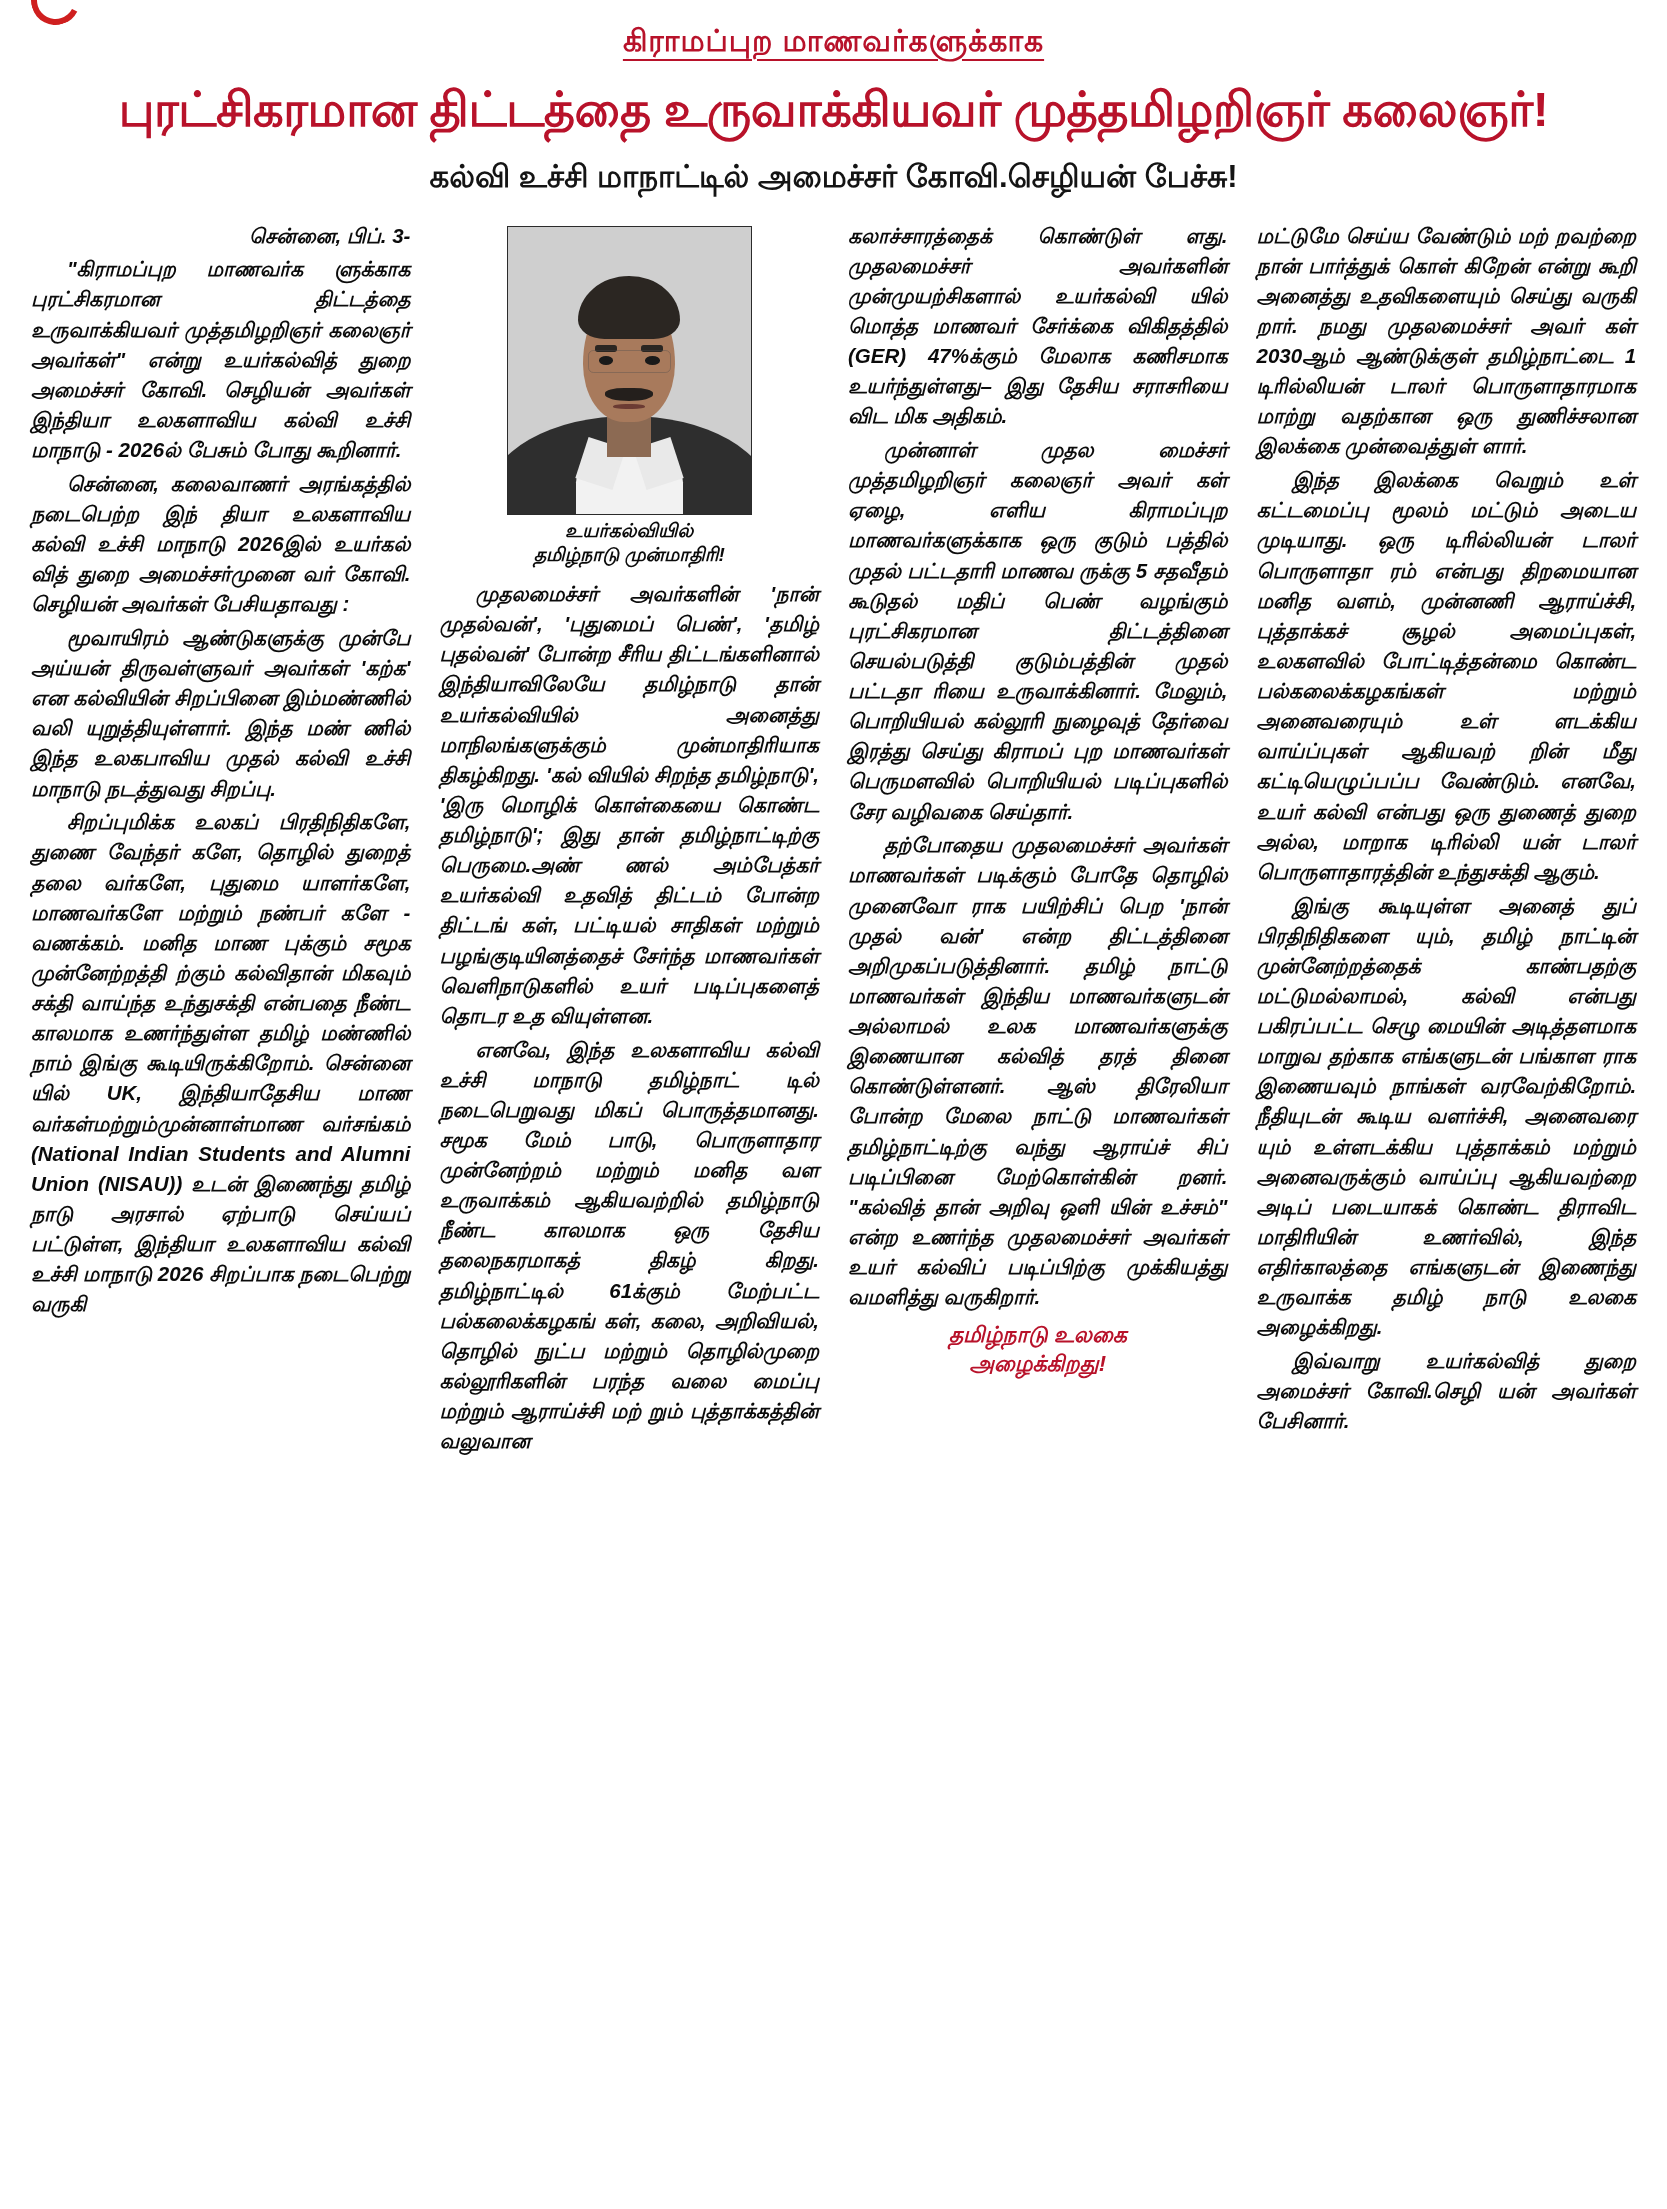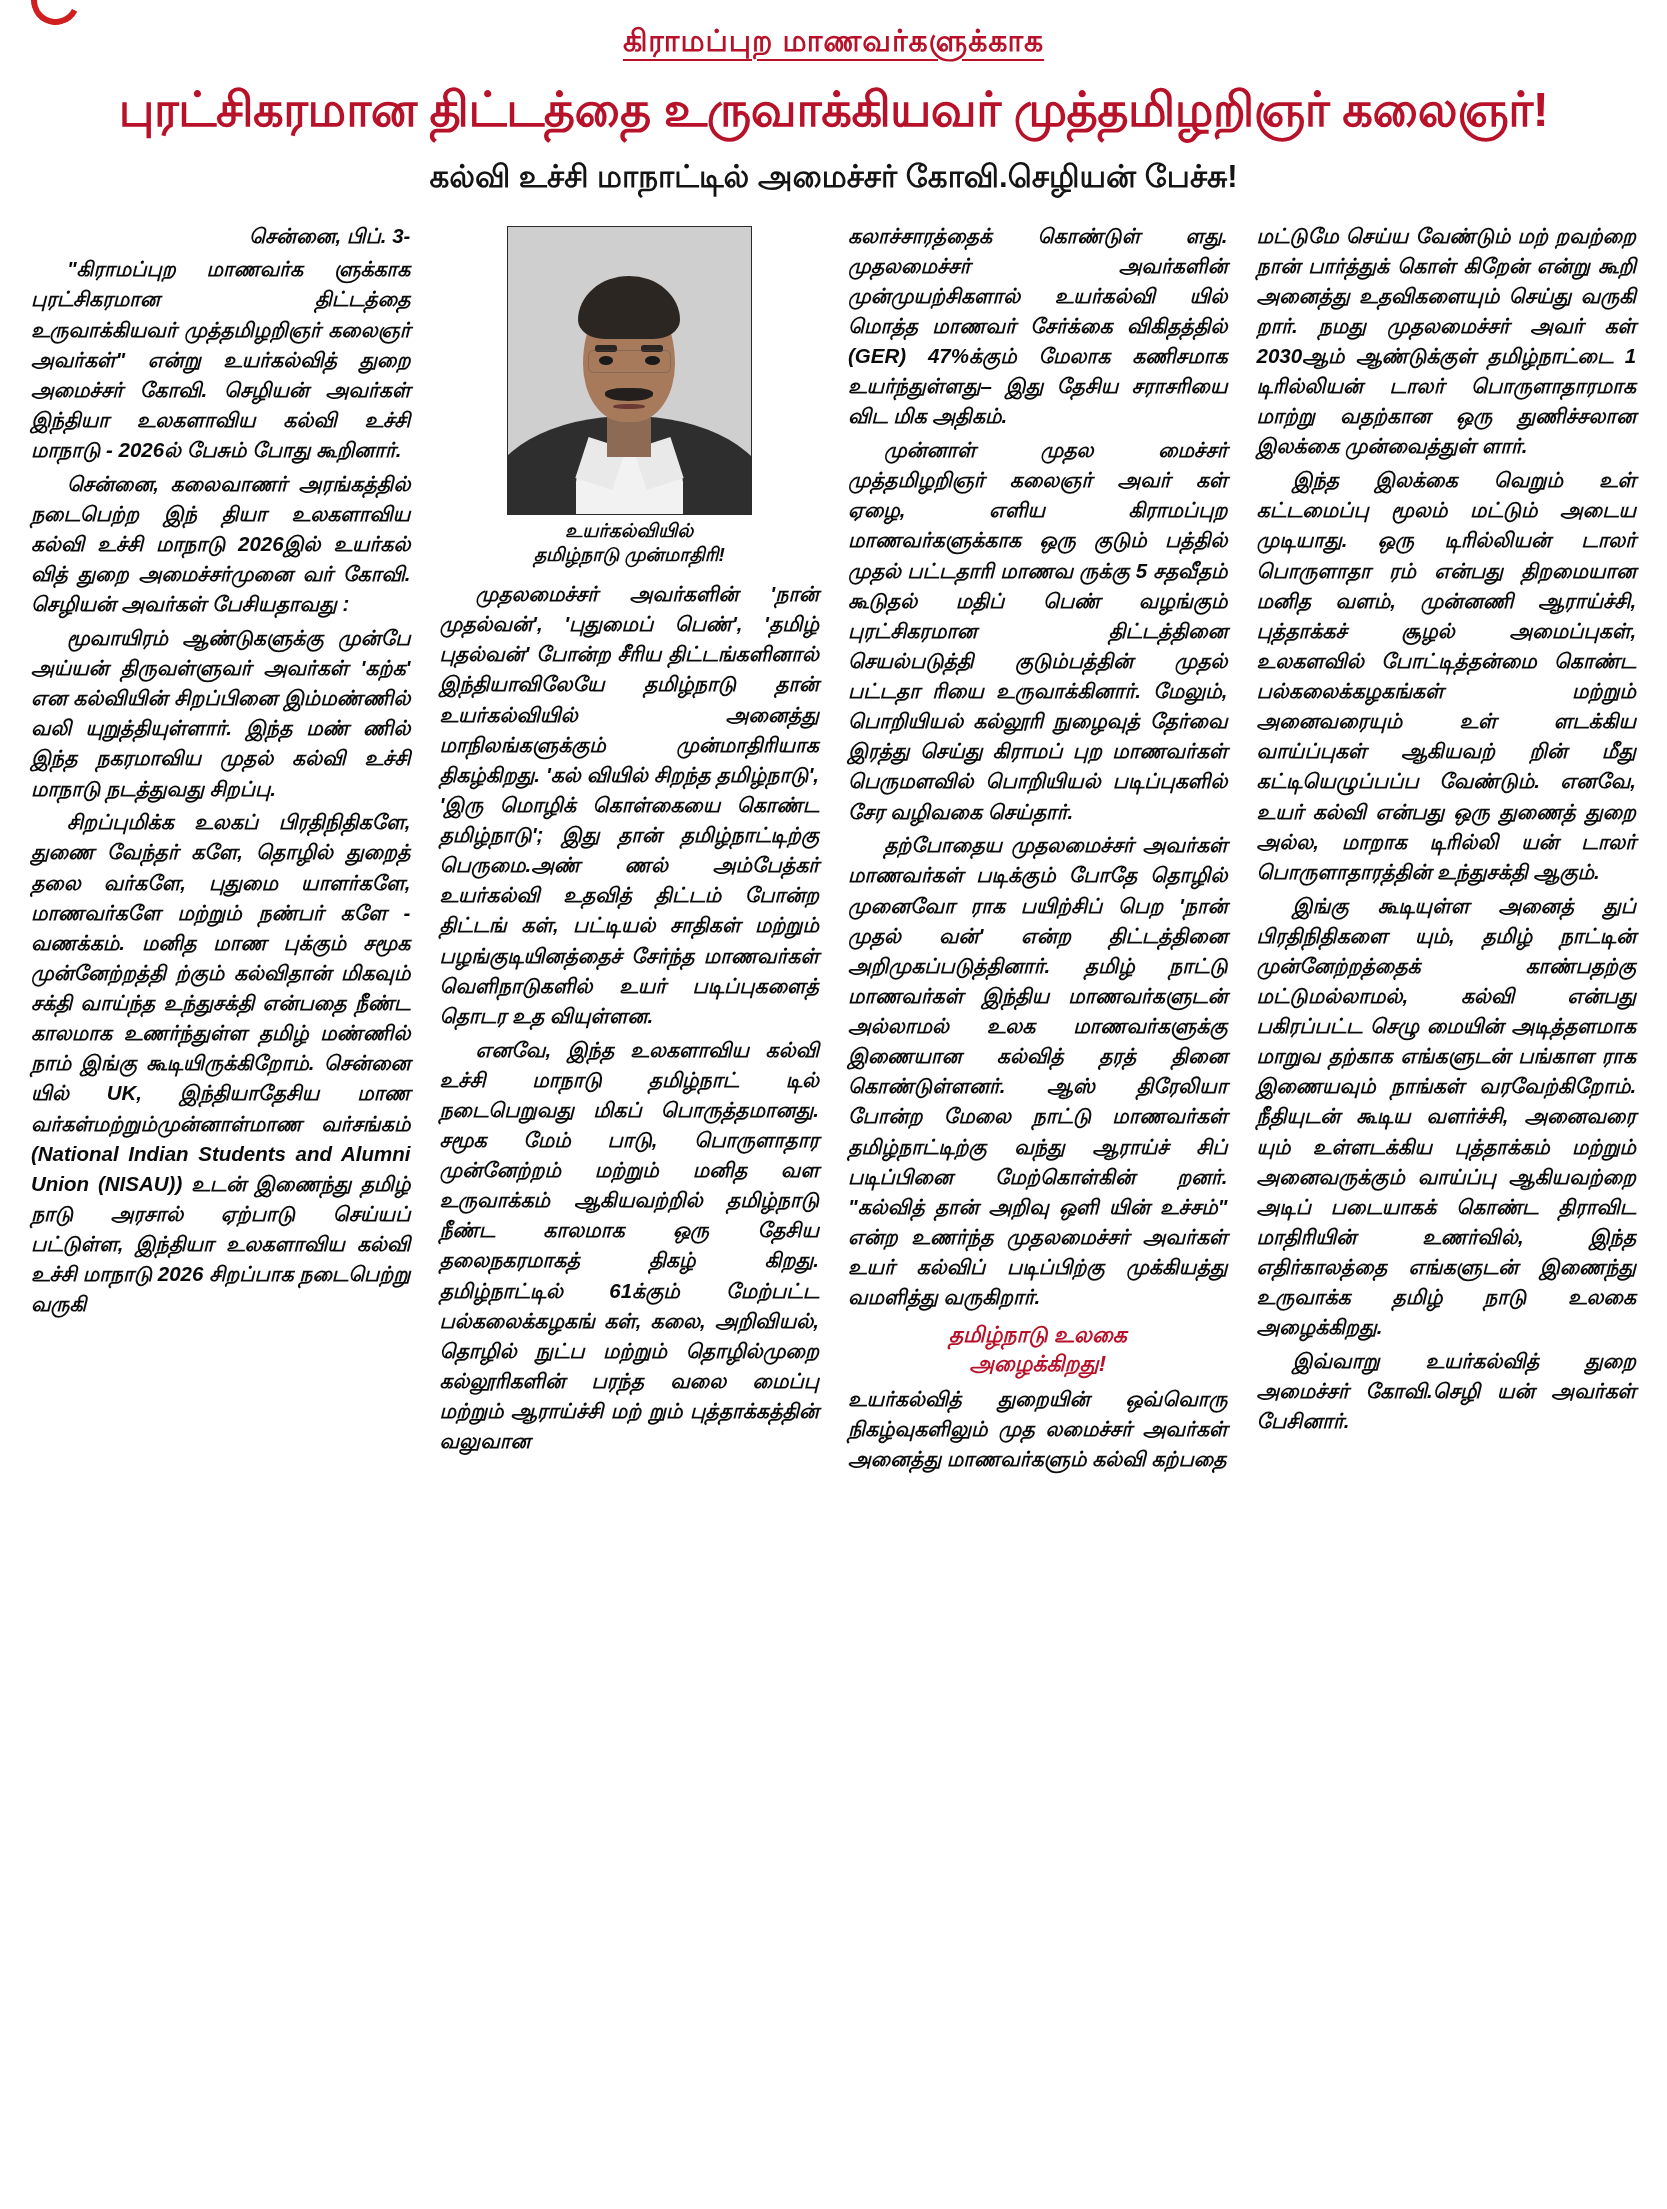--- a/index.html
+++ b/index.html
@@ -183,21 +183,21 @@
   <div class="kicker">கிராமப்புற  மாணவர்களுக்காக</div>
   <h1 class="headline">புரட்சிகரமான திட்டத்தை உருவாக்கியவர் முத்தமிழறிஞர் கலைஞர்!</h1>
   <div class="subhead">கல்வி உச்சி மாநாட்டில் அமைச்சர் கோவி.செழியன் பேச்சு!</div>
 
   <div class="columns">
 
     <div class="col">
       <p class="dateline noindent">சென்னை, பிப். 3-</p>
       <p>"கிராமப்புற மாணவர்க ளுக்காக புரட்சிகரமான திட்டத்தை உருவாக்கியவர் முத்தமிழறிஞர் கலைஞர் அவர்கள்" என்று உயர்கல்வித் துறை அமைச்சர் கோவி. செழியன் அவர்கள் இந்தியா உலகளாவிய கல்வி உச்சி மாநாடு - 2026ல் பேசும் போது கூறினார்.</p>
       <p>சென்னை, கலைவாணர் அரங்கத்தில் நடைபெற்ற இந் தியா உலகளாவிய கல்வி உச்சி மாநாடு 2026இல் உயர்கல் வித் துறை அமைச்சர்முனை வர் கோவி. செழியன் அவர்கள் பேசியதாவது :</p>
-      <p>மூவாயிரம் ஆண்டுகளுக்கு முன்பே அய்யன் திருவள்ளுவர் அவர்கள் 'கற்க' என கல்வியின் சிறப்பினை இம்மண்ணில் வலி யுறுத்தியுள்ளார். இந்த மண் ணில் இந்த நகரமாவிய முதல் கல்வி உச்சி மாநாடு நடத்துவது சிறப்பு.</p>
+      <p>மூவாயிரம் ஆண்டுகளுக்கு முன்பே அய்யன் திருவள்ளுவர் அவர்கள் 'கற்க' என கல்வியின் சிறப்பினை இம்மண்ணில் வலி யுறுத்தியுள்ளார். இந்த மண் ணில் இந்த உலகபாவிய முதல் கல்வி உச்சி மாநாடு நடத்துவது சிறப்பு.</p>
       <p>சிறப்புமிக்க உலகப் பிரதிநிதிகளே, துணை வேந்தர் களே, தொழில் துறைத் தலை வர்களே, புதுமை யாளர்களே, மாணவர்களே மற்றும் நண்பர் களே - வணக்கம். மனித மாண புக்கும் சமூக முன்னேற்றத்தி ற்கும் கல்விதான் மிகவும் சக்தி வாய்ந்த உந்துசக்தி என்பதை நீண்ட காலமாக உணர்ந்துள்ள தமிழ் மண்ணில் நாம் இங்கு கூடியிருக்கிறோம். சென்னை யில் UK, இந்தியாதேசிய மாண வர்கள்மற்றும்முன்னாள்மாண வர்சங்கம் (National Indian Students and Alumni Union (NISAU)) உடன் இணைந்து தமிழ் நாடு அரசால் ஏற்பாடு செய்யப் பட்டுள்ள, இந்தியா உலகளாவிய கல்வி உச்சி மாநாடு 2026 சிறப்பாக நடைபெற்று வருகி</p>
     </div>
 
     <div class="col">
       <div class="photo-wrap">
         <div class="photo">
           <div class="ph-bg"></div>
           <div class="ph-shoulders"></div>
           <div class="ph-shirt"></div>
           <div class="ph-collar-l"></div>
@@ -224,21 +224,20 @@
 
     <div class="col">
       <p class="noindent">கலாச்சாரத்தைக் கொண்டுள் ளது. முதலமைச்சர் அவர்களின் முன்முயற்சிகளால் உயர்கல்வி யில் மொத்த மாணவர் சேர்க்கை விகிதத்தில் (GER) 47%க்கும் மேலாக கணிசமாக உயர்ந்துள்ளது– இது தேசிய சராசரியை விட மிக அதிகம்.</p>
       <p>முன்னாள் முதல மைச்சர் முத்தமிழறிஞர் கலைஞர் அவர் கள் ஏழை, எளிய கிராமப்புற மாணவர்களுக்காக ஒரு குடும் பத்தில் முதல் பட்டதாரி மாணவ ருக்கு 5 சதவீதம் கூடுதல் மதிப் பெண் வழங்கும் புரட்சிகரமான திட்டத்தினை செயல்படுத்தி குடும்பத்தின் முதல் பட்டதா ரியை உருவாக்கினார். மேலும், பொறியியல் கல்லூரி நுழைவுத் தேர்வை இரத்து செய்து கிராமப் புற மாணவர்கள் பெருமளவில் பொறியியல் படிப்புகளில் சேர வழிவகை செய்தார்.</p>
       <p>தற்போதைய முதலமைச்சர் அவர்கள் மாணவர்கள் படிக்கும் போதே தொழில் முனைவோ ராக பயிற்சிப் பெற 'நான் முதல் வன்' என்ற திட்டத்தினை அறிமுகப்படுத்தினார். தமிழ் நாட்டு மாணவர்கள் இந்திய மாணவர்களுடன் அல்லாமல் உலக மாணவர்களுக்கு இணையான கல்வித் தரத் தினை கொண்டுள்ளனர். ஆஸ் திரேலியா போன்ற மேலை நாட்டு மாணவர்கள் தமிழ்நாட்டிற்கு வந்து ஆராய்ச் சிப் படிப்பினை மேற்கொள்கின் றனர். "கல்வித் தான் அறிவு ஒளி யின் உச்சம்" என்ற உணர்ந்த முதலமைச்சர் அவர்கள் உயர் கல்விப் படிப்பிற்கு முக்கியத்து வமளித்து வருகிறார்.</p>
       <p></p>
       <div class="inline-head">
         <div>தமிழ்நாடு உலகை</div>
         <div>அழைக்கிறது!</div>
       </div>
-      <p class="noindent">உயர்கல்வித் துறையின் ஒவ்வொரு நிகழ்வுகளிலும் முத லமைச்சர் அவர்கள் அனைத்து மாணவர்களும் கல்வி கற்பதை</p>
     </div>
 
     <div class="col">
       <p class="noindent">மட்டுமே செய்ய வேண்டும் மற் றவற்றை நான் பார்த்துக் கொள் கிறேன் என்று கூறி அனைத்து உதவிகளையும் செய்து வருகி றார். நமது முதலமைச்சர் அவர் கள் 2030ஆம் ஆண்டுக்குள் தமிழ்நாட்டை 1 டிரில்லியன் டாலர் பொருளாதாரமாக மாற்று வதற்கான ஒரு துணிச்சலான இலக்கை முன்வைத்துள் ளார்.</p>
       <p>இந்த இலக்கை வெறும் உள் கட்டமைப்பு மூலம் மட்டும் அடைய முடியாது. ஒரு டிரில்லியன் டாலர் பொருளாதா ரம் என்பது திறமையான மனித வளம், முன்னணி ஆராய்ச்சி, புத்தாக்கச் சூழல் அமைப்புகள், உலகளவில் போட்டித்தன்மை கொண்ட பல்கலைக்கழகங்கள் மற்றும் அனைவரையும் உள் ளடக்கிய வாய்ப்புகள் ஆகியவற் றின் மீது கட்டியெழுப்பப்ப வேண்டும். எனவே, உயர் கல்வி என்பது ஒரு துணைத் துறை அல்ல, மாறாக டிரில்லி யன் டாலர் பொருளாதாரத்தின் உந்துசக்தி ஆகும்.</p>
       <p>இங்கு கூடியுள்ள அனைத் துப் பிரதிநிதிகளை யும், தமிழ் நாட்டின் முன்னேற்றத்தைக் காண்பதற்கு மட்டுமல்லாமல், கல்வி என்பது பகிரப்பட்ட செழு மையின் அடித்தளமாக மாறுவ தற்காக எங்களுடன் பங்காள ராக இணையவும் நாங்கள் வரவேற்கிறோம். நீதியுடன் கூடிய வளர்ச்சி, அனைவரை யும் உள்ளடக்கிய புத்தாக்கம் மற்றும் அனைவருக்கும் வாய்ப்பு ஆகியவற்றை அடிப் படையாகக் கொண்ட திராவிட மாதிரியின் உணர்வில், இந்த எதிர்காலத்தை எங்களுடன் இணைந்து உருவாக்க தமிழ் நாடு உலகை அழைக்கிறது.</p>
       <p>இவ்வாறு உயர்கல்வித் துறை அமைச்சர் கோவி.செழி யன் அவர்கள் பேசினார்.</p>
     </div>
 
   </div>

